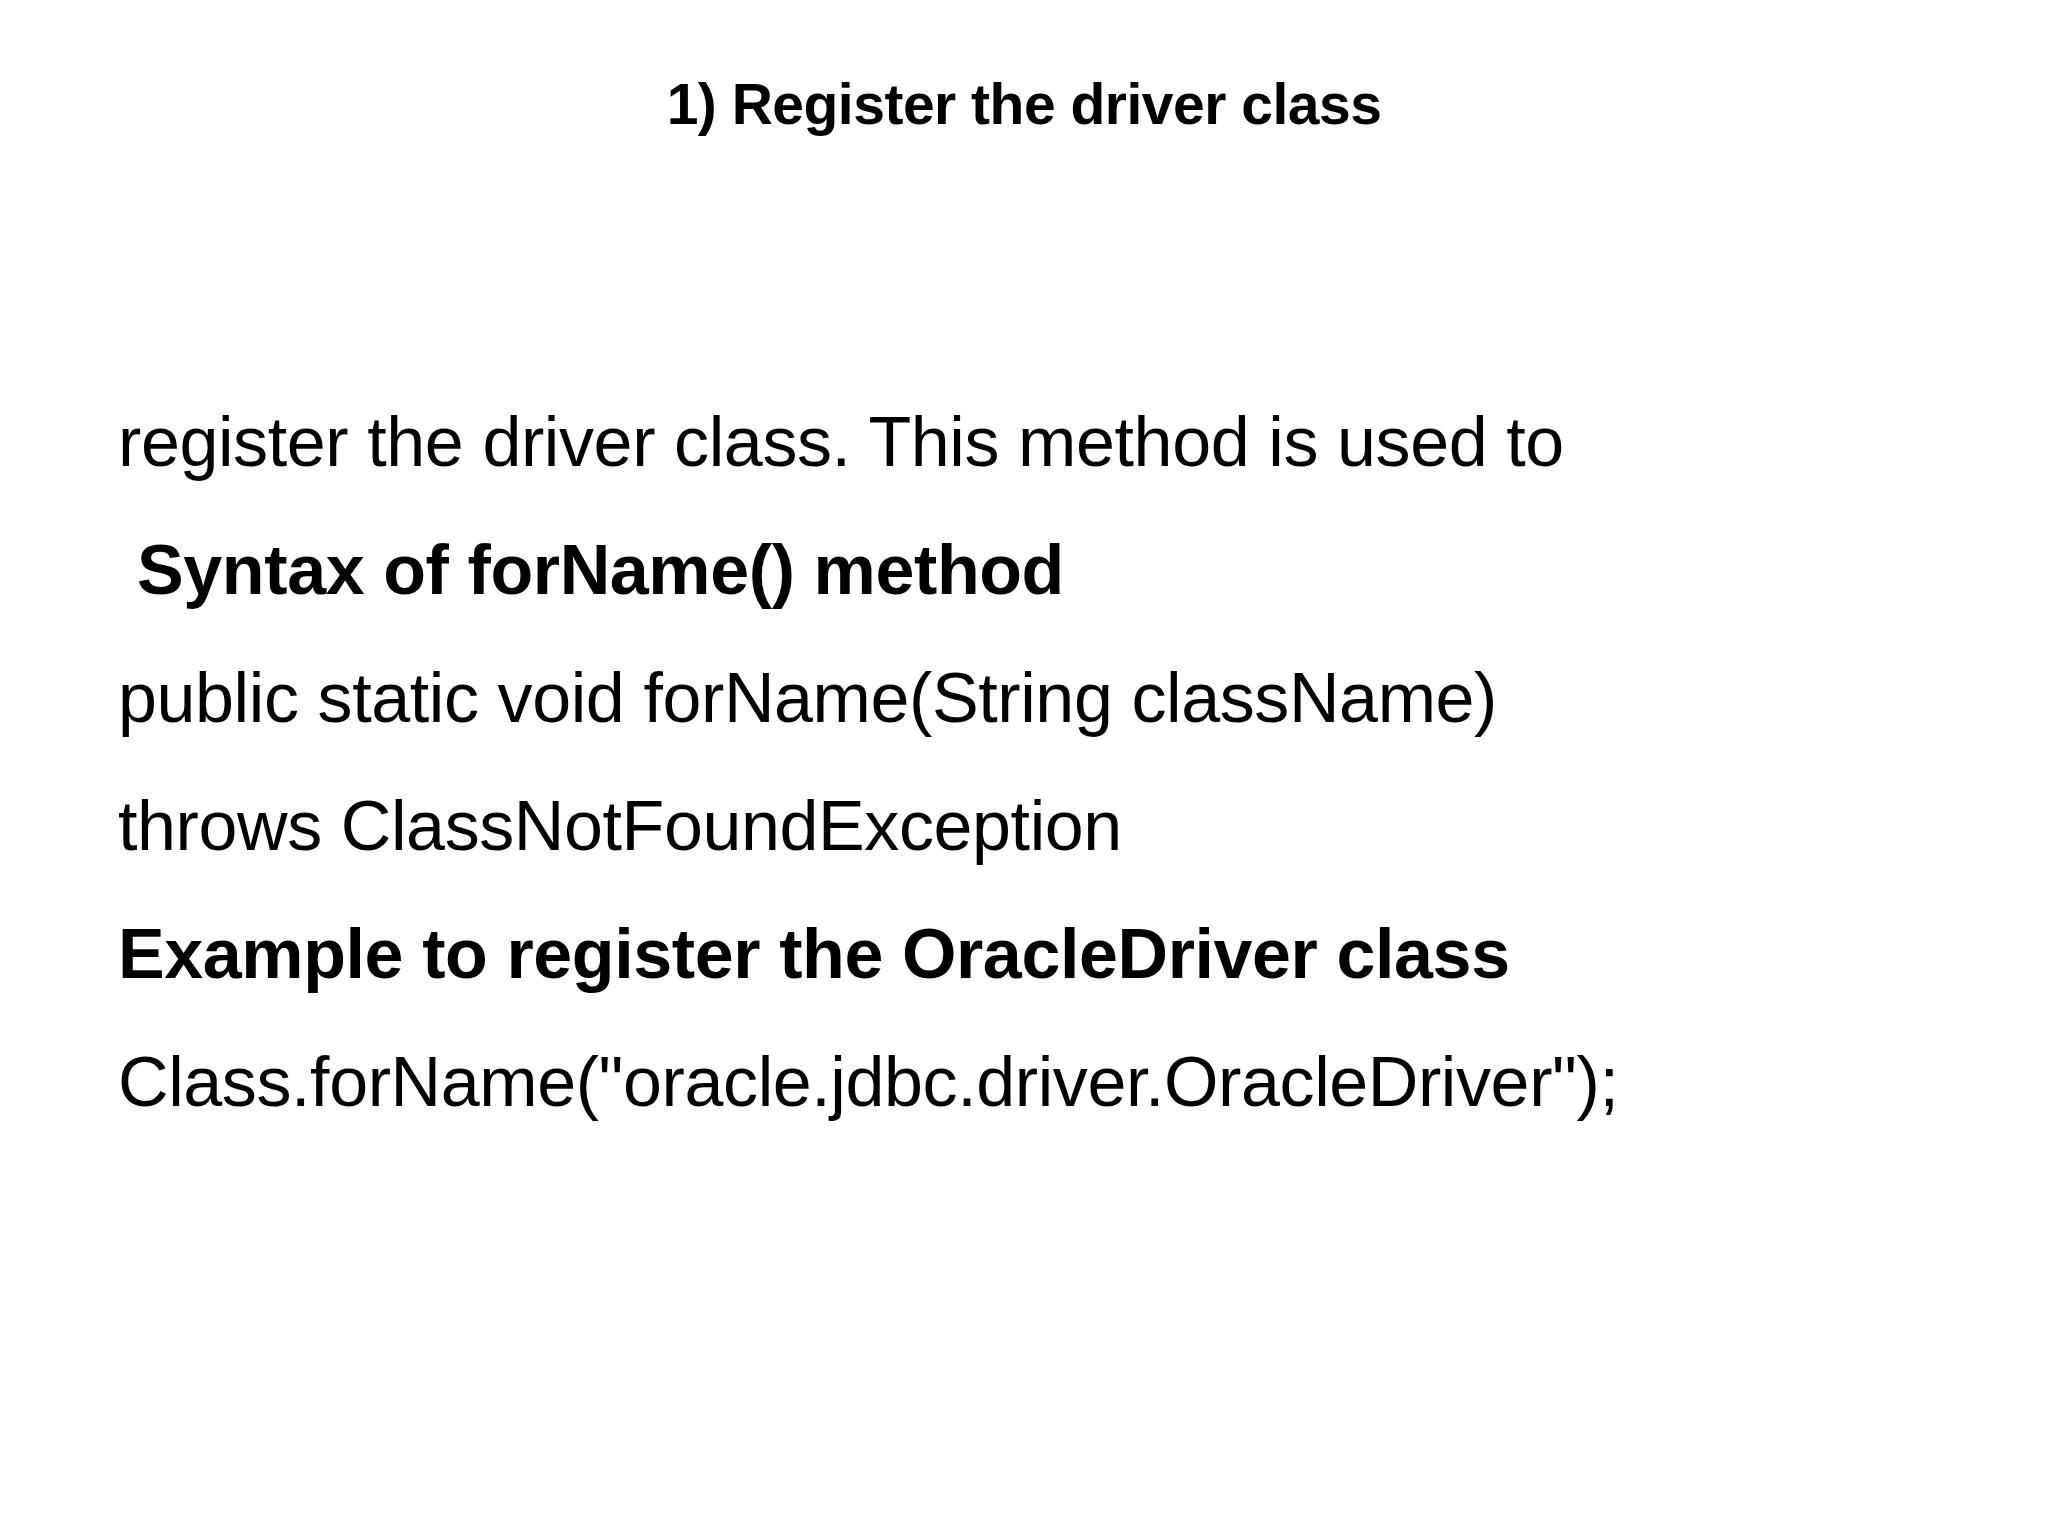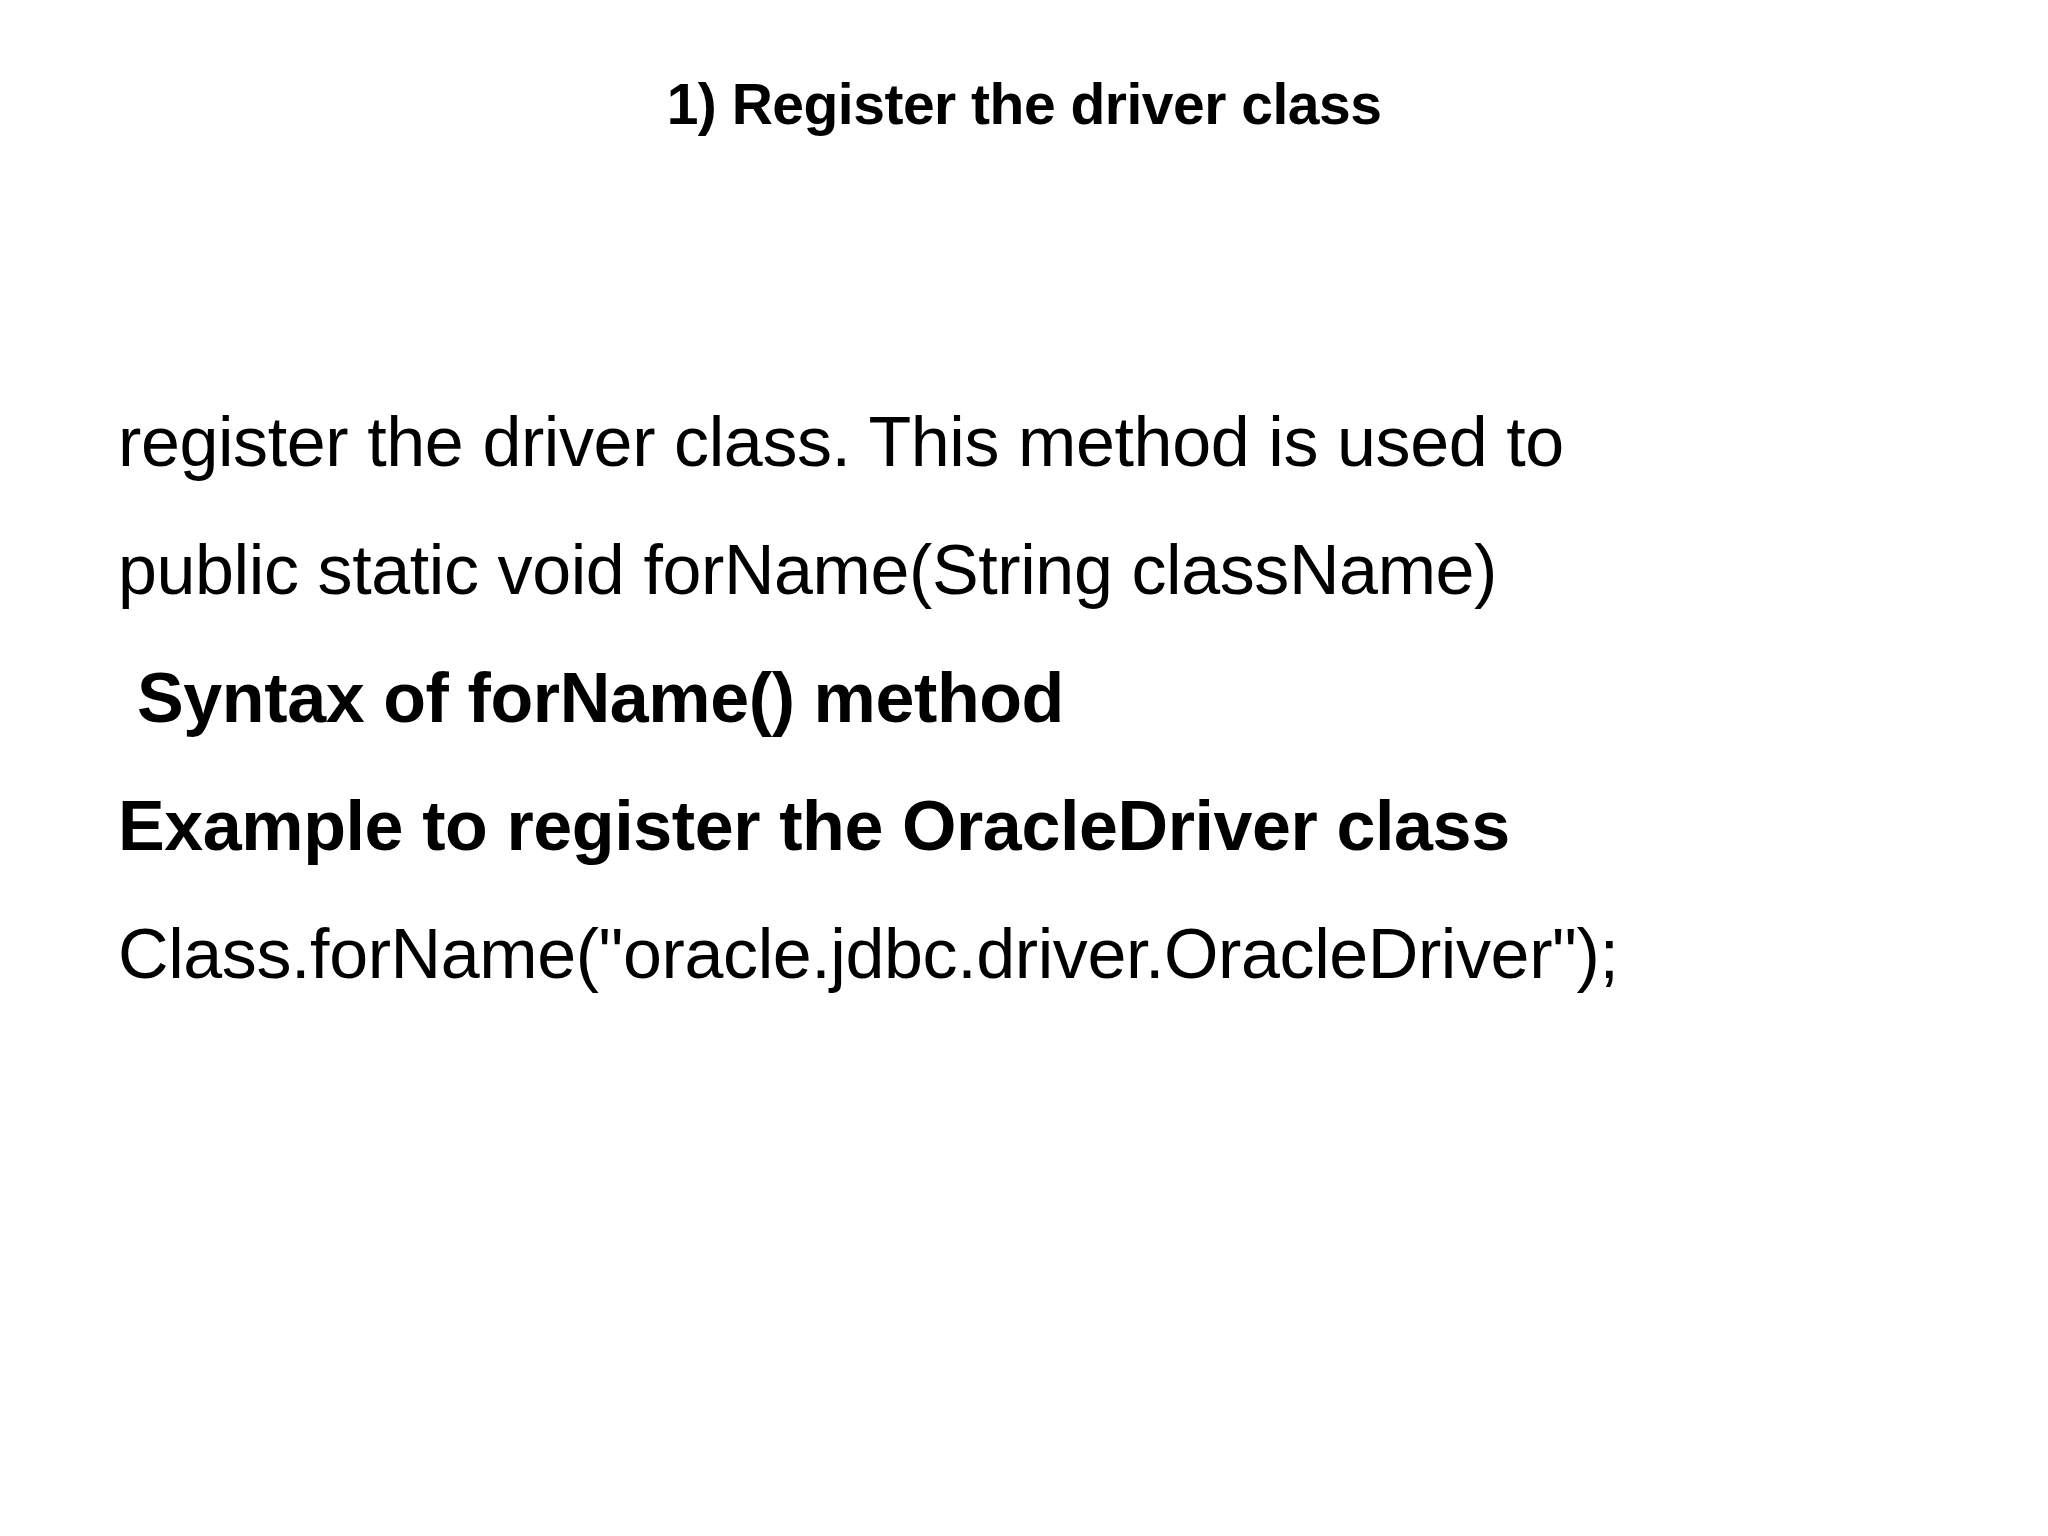--- a/index.html
+++ b/index.html
@@ -66,24 +66,25 @@
 <div class="slide">
 
   <div class="slide-title">1) Register the driver class</div>
 
   <div class="body-block">
 
 
     <div class="body-line">register the driver class. This method is used to</div>
 
 
+    <div class="body-line bold"> Syntax of forName() method</div>
+
     <div class="body-line">public static void forName(String className)</div>
 
-    <div class="body-line bold"> Syntax of forName() method</div>
-
+    <div class="body-line">throws ClassNotFoundException</div>
 
     <div class="body-line bold">Example to register the OracleDriver class</div>
 
     <div class="body-line">Class.forName("oracle.jdbc.driver.OracleDriver");</div>
 
   </div>
 
 </div>
 
 </body></html>

